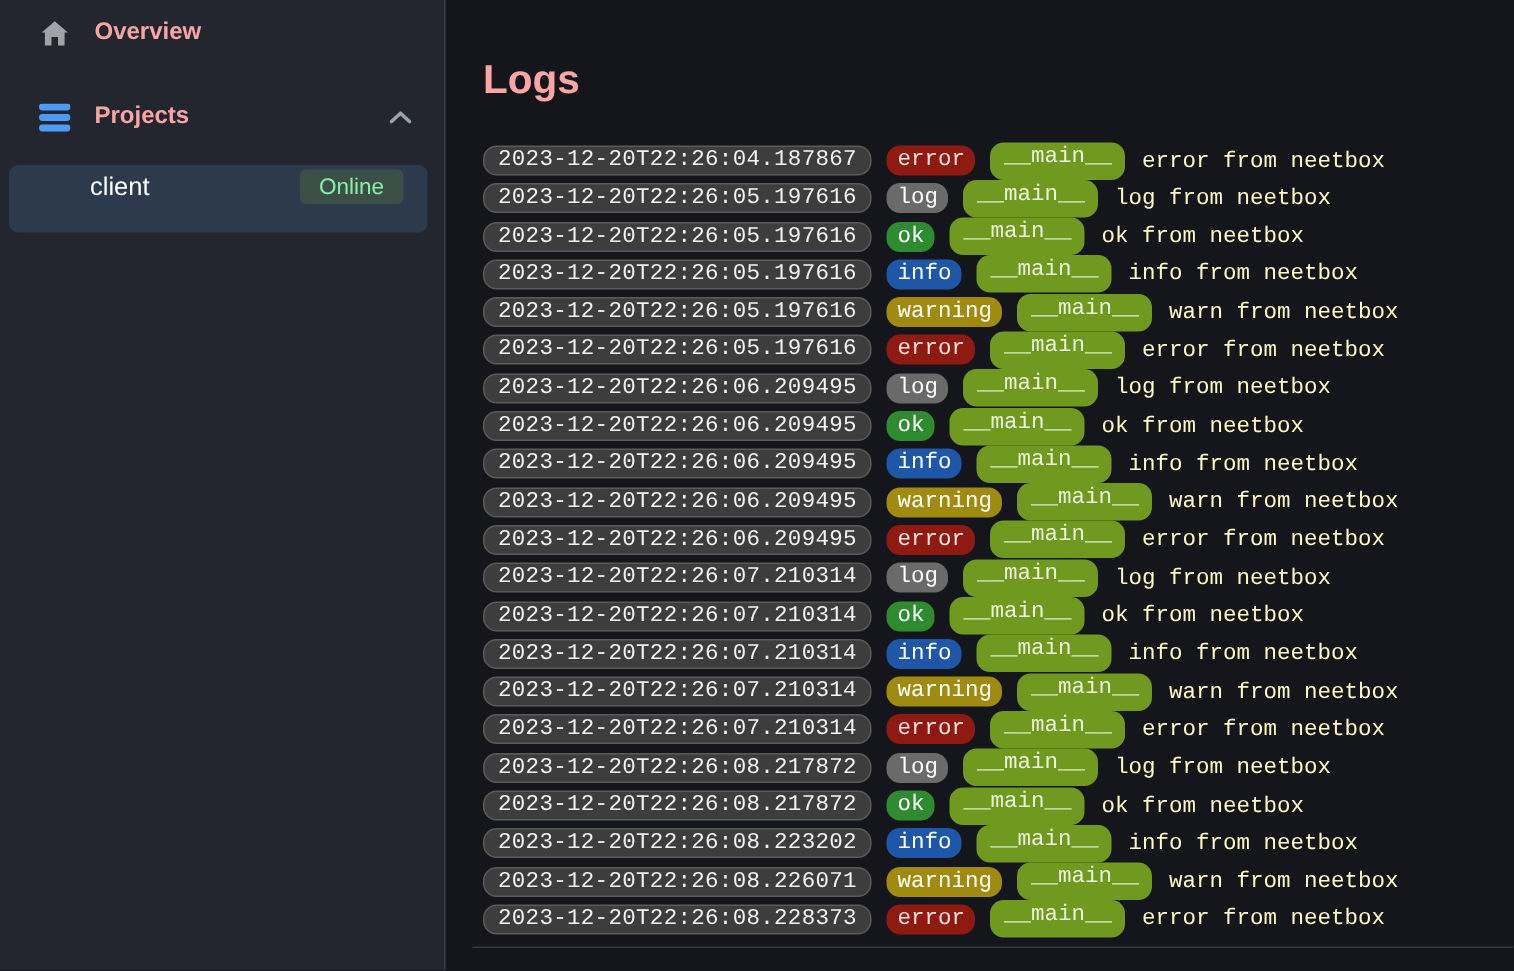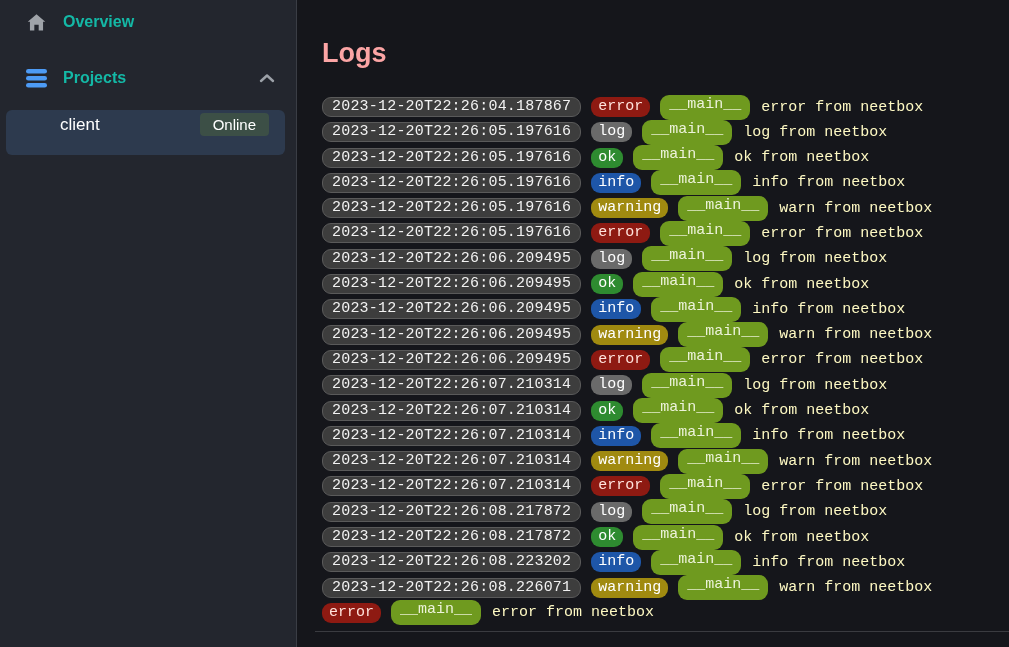--- a/index.html
+++ b/index.html
@@ -28,21 +28,21 @@
   }
   .nav-item .nav-icon {
     width: 22px;
     height: 22px;
     display: flex;
     align-items: center;
     justify-content: center;
     margin-right: 16px;
   }
   .nav-item .nav-label {
-    color: #14b8a6;
+    color: #fca5a5;
     font-size: 16px;
     font-weight: 700;
     flex: 1;
   }
   .nav-item.projects { margin-top: 20px; }
   .chev {
     width: 18px; height: 14px;
     display: flex; align-items: center; justify-content: center;
   }
   .project-item {
@@ -146,21 +146,21 @@
     <span class="nav-label">Projects</span>
     <span class="chev">
       <svg width="16" height="10" viewBox="0 0 16 10">
         <path d="M2 8 L8 2.5 L14 8" fill="none" stroke="#9CA1A8" stroke-width="2.4" stroke-linecap="round" stroke-linejoin="round"></path>
       </svg>
     </span>
   </div>
 
   <div class="project-item">
     <span class="project-name">client</span>
-    <span class="status-badge" style="background: rgb(60, 79, 70); color: #ffffff; margin-left: 28px;">Online</span>
+    <span class="status-badge" style="background: rgb(60, 79, 70); color: #86efac; margin-left: 28px;">Online</span>
   </div>
 </div>
 
 <div class="main">
   <div class="page-title">Logs</div>
   <div class="log-list">
       <div class="log-row">
         <span class="ts-badge">2023-12-20T22:26:04.187867</span>
         <span class="lvl-badge" style="background: rgb(142, 26, 18); color: rgb(255, 227, 220);">error</span>
         <span class="mod-badge" style="background: rgb(111, 154, 31); color: rgb(237, 243, 219);">__main__</span>
@@ -274,19 +274,20 @@
         <span class="mod-badge" style="background: rgb(111, 154, 31); color: rgb(237, 243, 219);">__main__</span>
         <span class="log-msg">info from neetbox</span>
       </div>
       <div class="log-row">
         <span class="ts-badge">2023-12-20T22:26:08.226071</span>
         <span class="lvl-badge" style="background: rgb(160, 138, 16); color: rgb(255, 255, 255);">warning</span>
         <span class="mod-badge" style="background: rgb(111, 154, 31); color: rgb(237, 243, 219);">__main__</span>
         <span class="log-msg">warn from neetbox</span>
       </div>
       <div class="log-row">
+        <span class="ts-badge">2023-12-20T22:26:08.228373</span>
         <span class="lvl-badge" style="background: rgb(142, 26, 18); color: rgb(255, 227, 220);">error</span>
         <span class="mod-badge" style="background: rgb(111, 154, 31); color: rgb(237, 243, 219);">__main__</span>
         <span class="log-msg">error from neetbox</span>
       </div>
     </div>
   <div class="bottom-divider"></div>
 </div>
 
 </body></html>

